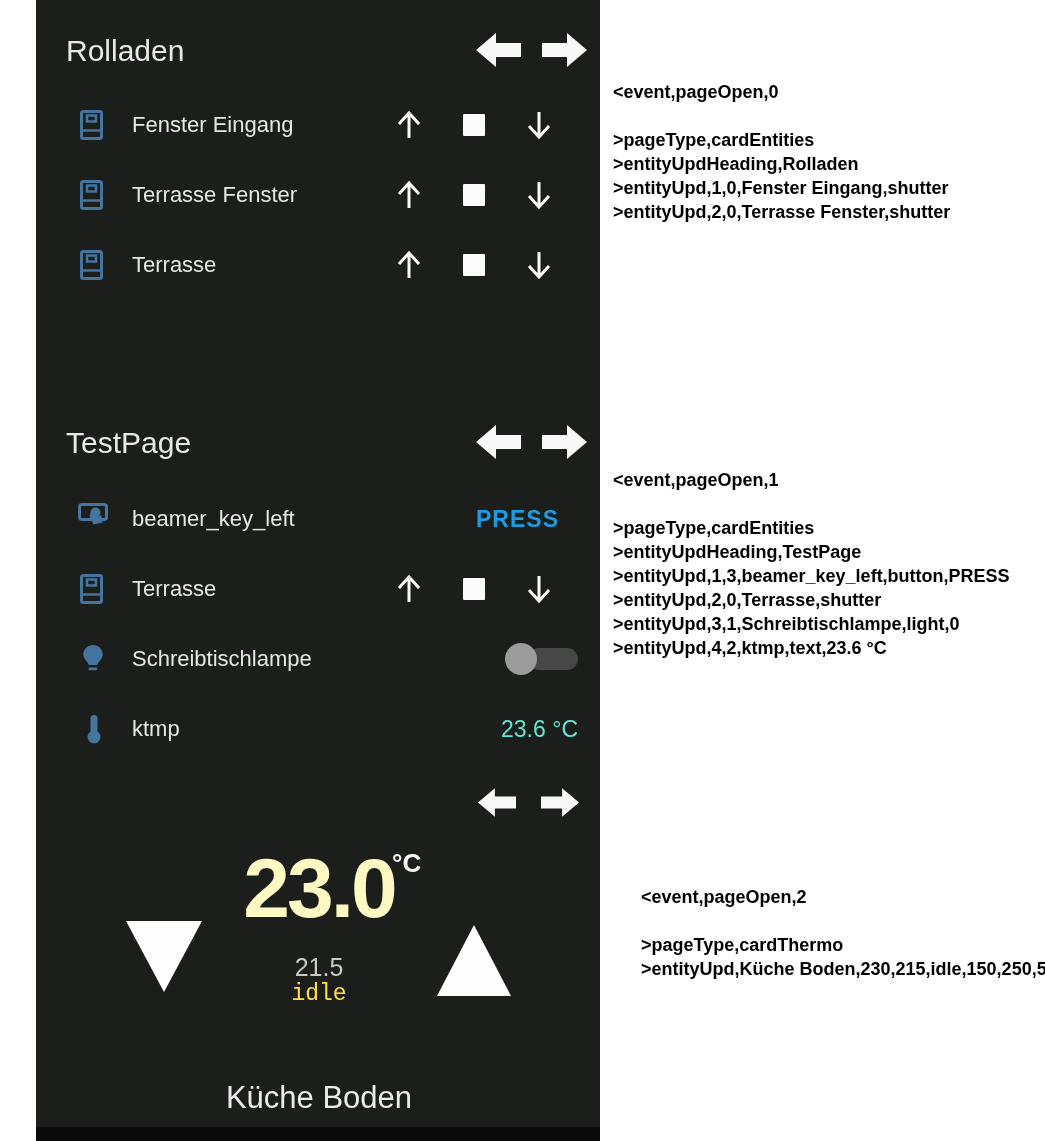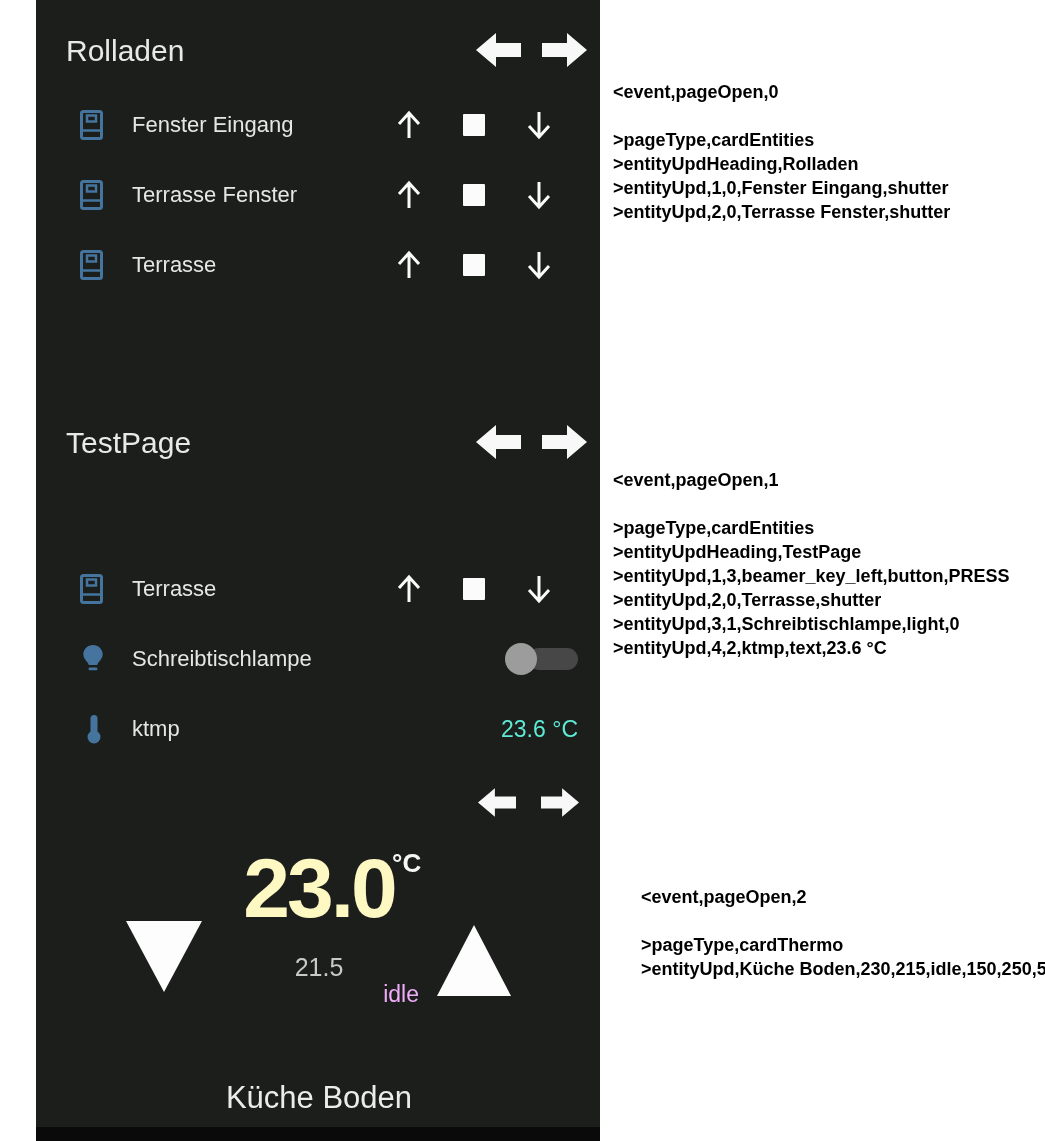--- a/index.html
+++ b/index.html
@@ -64,22 +64,22 @@
     color:#fef9c3;font-size:84px;line-height:84px;font-weight:700;letter-spacing:-3px;
   }
   .temp-unit{
     position:absolute;left:356px;top:848px;color:#f6f6f6;font-size:26px;font-weight:700;
   }
   .temp-target{
     position:absolute;left:183px;top:953px;width:200px;text-align:center;
     color:#c9c9c9;font-size:25px;
   }
   .temp-state{
-    position:absolute;left:183px;top:981px;width:200px;text-align:right;
-    color:#f0abfc;font-size:23px;
+    position:absolute;left:183px;top:981px;width:200px;text-align:center;
+    color:#fde047;font-size:23px;font-family:Liberation Mono, monospace;
   }
   .tri-btn{
     position:absolute;background:none;border:none;padding:0;cursor:pointer;
   }
   .tri-btn svg{display:block;}
   .room-name{
     position:absolute;left:133px;top:1080px;width:300px;text-align:center;
     color:#ececec;font-size:31px;line-height:36px;white-space:nowrap;
   }
   .bottom-strip{
@@ -191,20 +191,31 @@
         <svg width="45" height="36" viewBox="0 0 45 36">
           <polygon points="0,18 20,1 20,11 45,11 45,25 20,25 20,35" fill="#f8f8f8"></polygon>
         </svg>
       </button>
       <button class="nav-btn" style="left:506px;top:30px;width:45px;height:36px;">
         <svg width="45" height="36" viewBox="0 0 45 36">
           <polygon points="45,18 25,1 25,11 0,11 0,25 25,25 25,35" fill="#f8f8f8"></polygon>
         </svg>
       </button>
 
+      <div class="row" style="top:100px;">
+        <span class="eicon" style="left:42px;">
+          <svg width="30" height="34" viewBox="0 0 30 34">
+            <rect x="1.5" y="2.5" width="27" height="15" rx="2.5" fill="none" stroke="currentColor" stroke-width="3"></rect>
+            <circle cx="17.5" cy="10.5" r="5" fill="currentColor"></circle>
+            <path d="M13.5 10.5 c-1.8 1.2 -2.3 3 -1.4 4.8 l3.4 7.2 9 -2 -1.3 -7.6 c-2.2 1.6 -6 1.6 -8.2 -0.6 z" fill="currentColor"></path>
+          </svg>
+        </span>
+        <span class="elabel">beamer_key_left</span>
+        <button class="press">PRESS</button>
+      </div>
 
       <div class="row" style="top:170px;">
         <span class="eicon" style="left:44px;">
           <svg width="23" height="30" viewBox="0 0 23 30">
             <rect x="1.5" y="1.5" width="20" height="27" rx="2" fill="none" stroke="currentColor" stroke-width="3"></rect>
             <rect x="7" y="5.5" width="9" height="6" fill="none" stroke="currentColor" stroke-width="2.5"></rect>
             <line x1="3" y1="20.5" x2="20" y2="20.5" stroke="currentColor" stroke-width="2.5"></line>
           </svg>
         </span>
         <span class="elabel">Terrasse</span>

